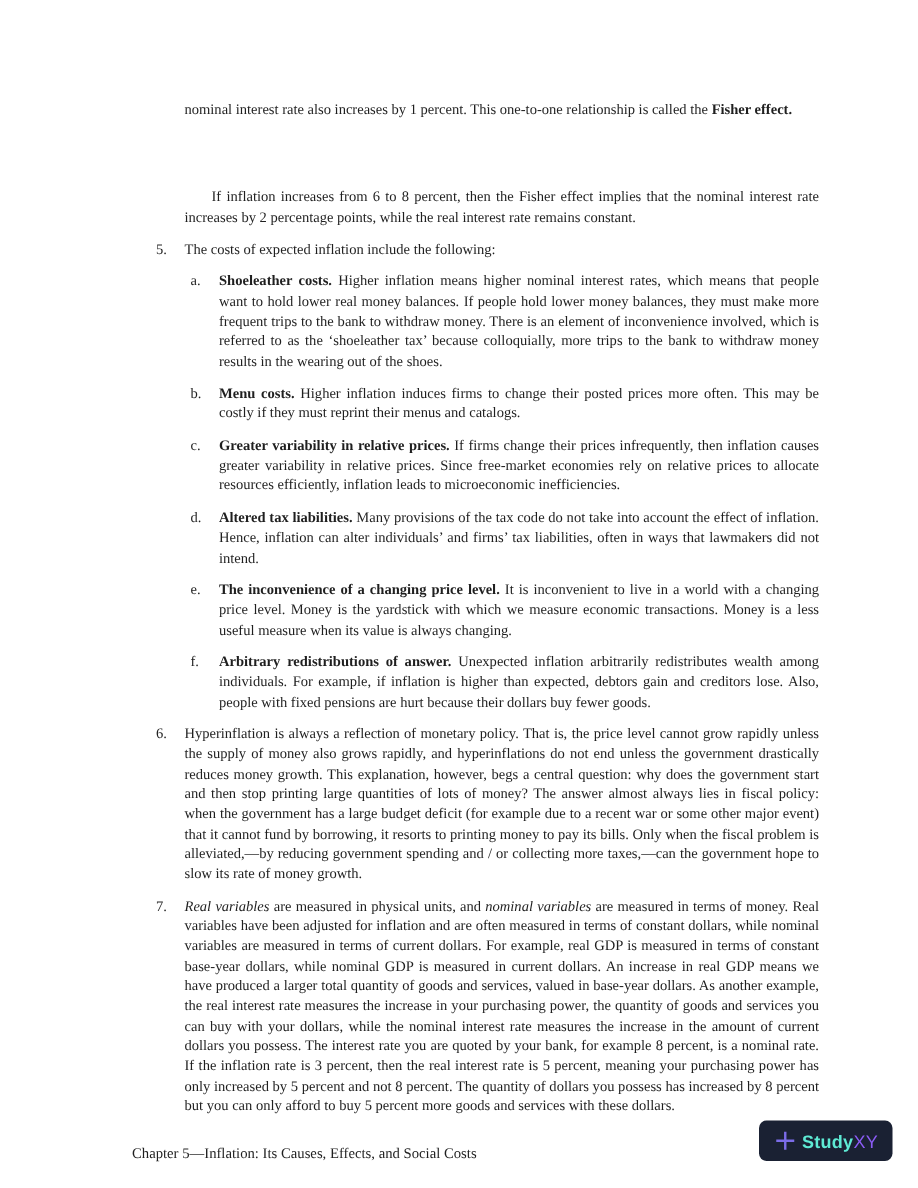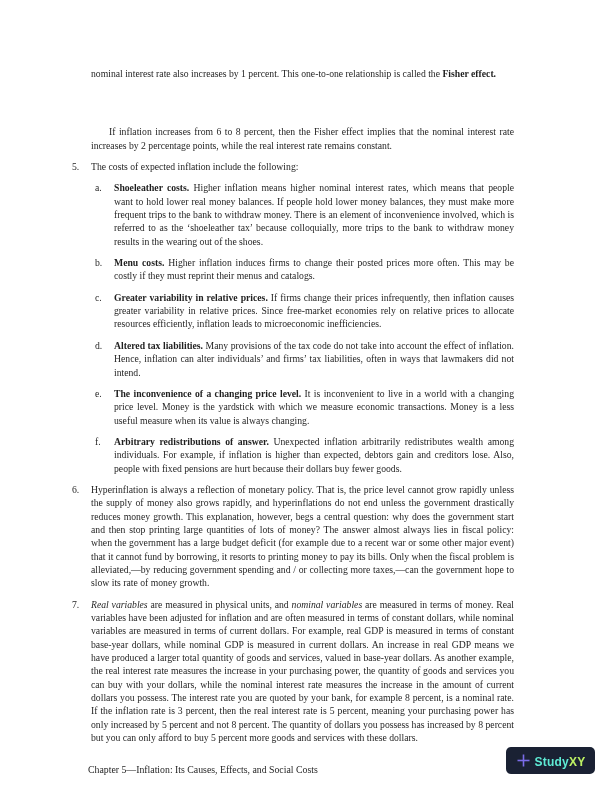--- a/index.html
+++ b/index.html
@@ -5,21 +5,21 @@
   html,body{margin:0;padding:0;background:#ffffff;}
   .page{
     position:relative;
     width:612px;height:792px;
     background:#ffffff;
     overflow:hidden;
     font-family:"Liberation Serif","DejaVu Serif",serif;
     color:#1f1f1f;
   }
   .content{
-    position:absolute;left:72px;top:67px;width:442px;
+    position:absolute;left:104px;top:67px;width:442px;
     font-size:9.7px;line-height:13.35px;
   }
   .block{margin-bottom:8px;}
   p{margin:0;text-align:justify;}
   p.indent{text-indent:18px;margin-top:45px;}
   .item{display:flex;}
   .item > .marker{width:19px;flex:none;}
   .item > .body{width:423px;}
   .sub{display:flex;margin-left:23px;}
   .sub > .marker{width:19px;flex:none;}
@@ -34,21 +34,21 @@
   }
   .logo-badge{
     position:absolute;left:506px;top:747px;
     width:89px;height:27px;
     background:#1a2133;border-radius:5px;
     display:flex;align-items:center;justify-content:center;gap:4px;
     font-family:"Liberation Sans","DejaVu Sans",sans-serif;
   }
   .logo-badge .plus-icon{display:flex;align-items:center;}
   .logo-badge .study{color:#5eead4;font-weight:bold;font-size:12px;letter-spacing:0.2px;}
-  .logo-badge .xy{color:#bef264;font-weight:bold;font-size:12px;letter-spacing:0.2px;}
+  .logo-badge .xy{color:#8b5cf6;font-weight:normal;font-size:12px;letter-spacing:0.2px;}
 </style>
 </head>
 <body>
 
 <div class="page">
 
   <div class="content">
 
     <div class="block" style="margin-left:19px;width:423px;">
       <p><span>nominal interest rate also increases by 1 percent. This one-to-one relationship is called the </span><b>Fisher effect.</b></p>

